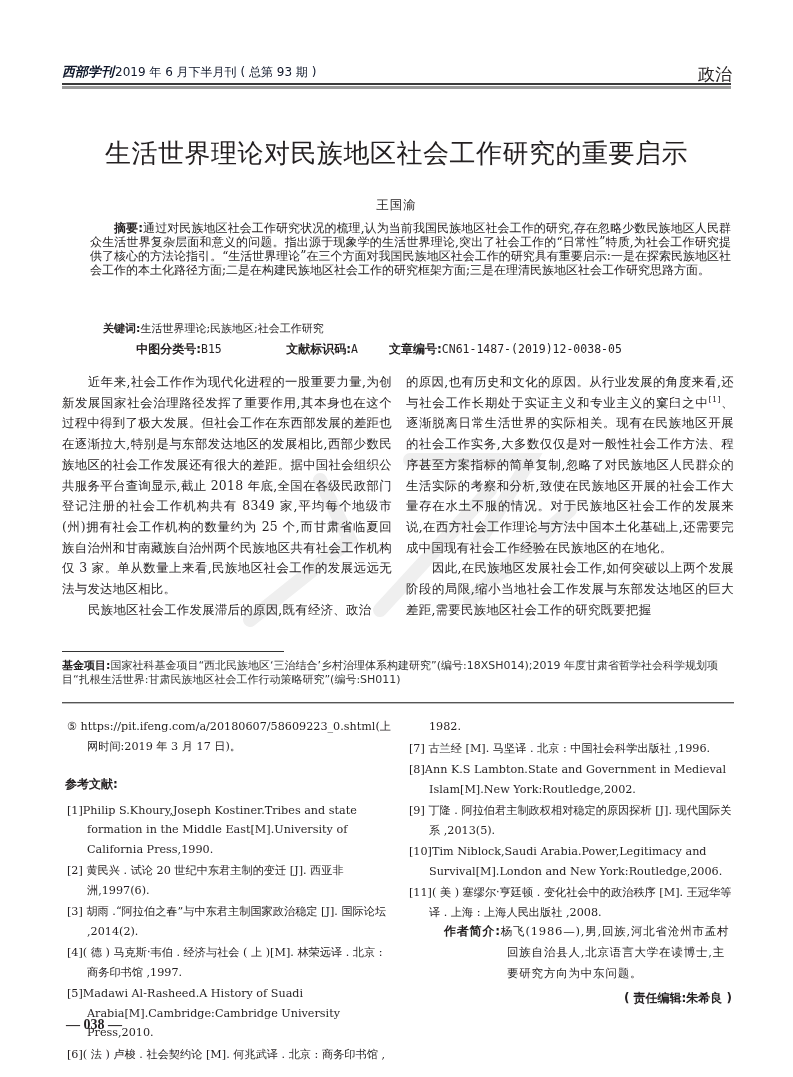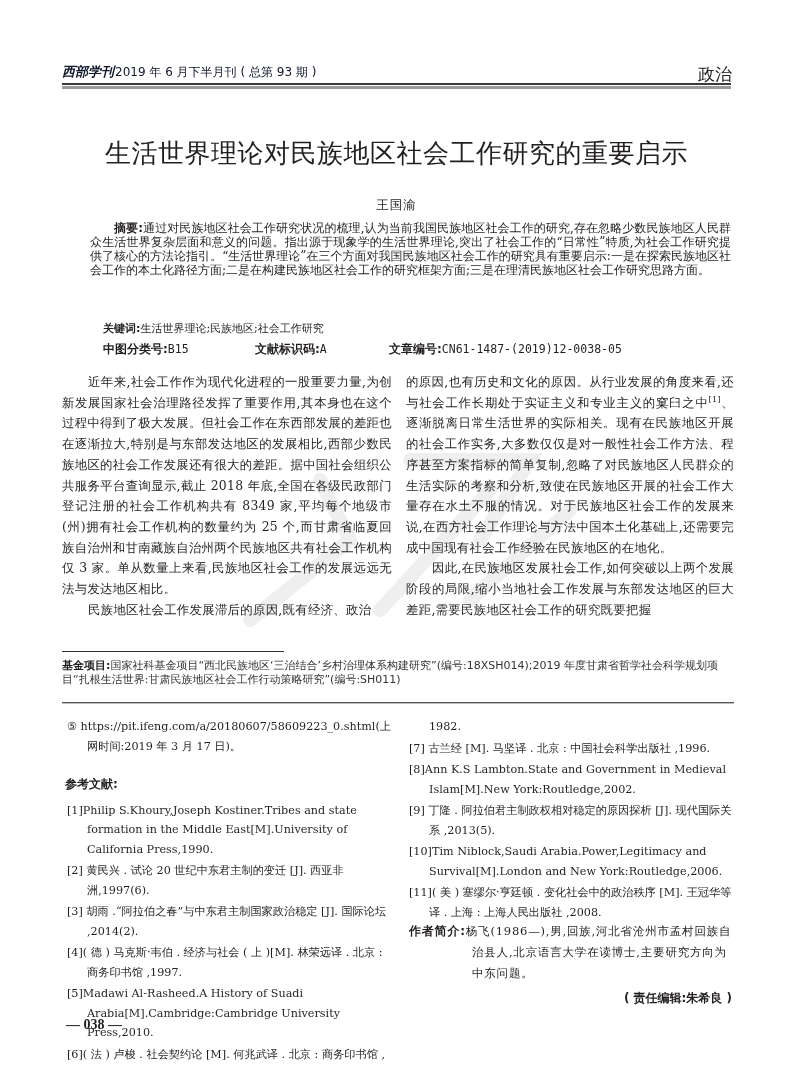--- a/index.html
+++ b/index.html
@@ -16,21 +16,21 @@
   .hdr-rule1 { left: 62px; top: 83px; width: 669px; height: 2px; background: #3a3a3a; }
   .hdr-rule2 { left: 62px; top: 86px; width: 669px; height: 3px; background: #9a9a9a; }
 
   .title { left: 0; width: 793px; top: 136px; text-align: center; font-size: 26px; letter-spacing: 0.5px; color: #231f20; }
   .author { left: 0; width: 793px; top: 197px; text-align: center; font-size: 12.5px; letter-spacing: 1px; }
 
   .abstract { left: 90px; top: 221px; width: 641px; font-size: 12px; line-height: 14px; text-indent: 24px; text-align: justify; }
   .bold-label { font-family: "DejaVu Sans", "Liberation Sans", sans-serif; font-weight: bold; }
   .keywords { left: 103px; top: 321px; font-size: 11px; white-space: nowrap; }
   .classline { left: 103px; top: 341px; font-size: 12px; white-space: nowrap; width: 640px; }
-  .classline span.grp { display: inline-block; }
+  .classline span.grp { display: inline-block; text-align: center; }
   .mono { font-family: "DejaVu Sans Mono", "Liberation Mono", monospace; font-size: 11.5px; }
 
   .col { font-size: 12.4px; line-height: 20.7px; text-align: justify; letter-spacing: 0.3px; }
   .col p { margin: 0; text-indent: 26px; }
   .col p.noindent { text-indent: 0; }
   .colL { left: 62px; top: 372px; width: 330px; }
   .colR { left: 406px; top: 372px; width: 328px; }
   sup { font-size: 8px; line-height: 0; }
 
   .fund-rule-top { left: 62px; top: 651px; width: 222px; height: 1px; background: #333; }
@@ -40,21 +40,21 @@
   .sep2 { left: 62px; top: 703px; width: 672px; height: 1px; background: #bbb; }
 
   .refs { font-size: 11.2px; line-height: 19.5px; color: #231f20; }
   .refs .item { padding-left: 20px; text-indent: -20px; margin-bottom: 2px; }
   .refsL { left: 67px; top: 717px; width: 324px; }
   .refsR { left: 409px; top: 717px; width: 324px; }
   .ref-heading { font-family: "DejaVu Sans", "Liberation Sans", sans-serif; font-weight: bold; font-size: 12px; margin: 19px 0 6px -2px; }
 
   .author-bio { left: 409px; top: 921px; width: 324px; font-size: 11.5px; line-height: 21px; }
   .author-bio .lbl { font-family: "DejaVu Sans", "Liberation Sans", sans-serif; font-weight: bold; font-size: 12px; }
-  .bio-body { padding-left: 63px; text-indent: -63px; letter-spacing: 0.8px; }
+  .bio-body { padding-left: 63px; text-indent: -63px; letter-spacing: 0.8px; margin-left: 35px; }
   .editor { right: 61px; top: 990px; font-size: 12px; font-family: "DejaVu Sans", "Liberation Sans", sans-serif; font-weight: bold; }
 
   .pageno { left: 66px; top: 1017px; font-size: 14px; font-weight: bold; font-family: "Liberation Serif", serif; }
 
   .watermark { left: 230px; top: 420px; width: 360px; height: 220px; pointer-events: none; }
 </style>
 </head>
 <body>
 
 <div class="abs hdr-left">

